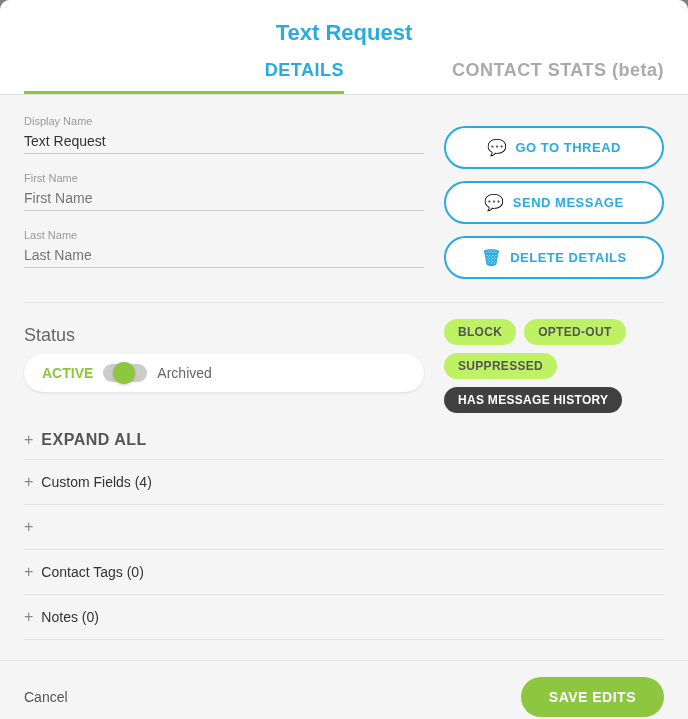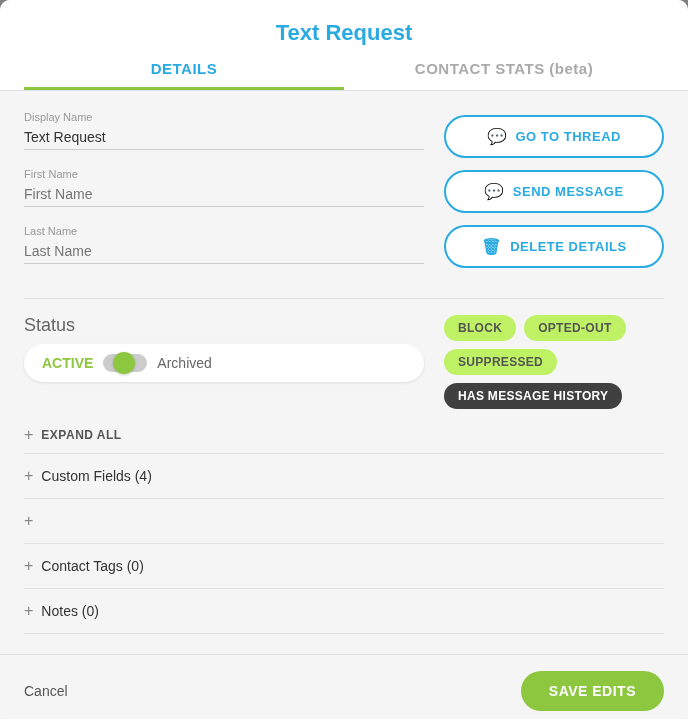--- a/index.html
+++ b/index.html
@@ -38,41 +38,42 @@
       font-size: 14px;
       color: #555;
       padding-bottom: 14px;
     }
     .tabs {
       display: flex;
       justify-content: center;
     }
     .tab {
       flex: 1;
-      text-align: center;
+      text-align: right;
       padding: 10px 0;
-      font-size: 15px;
+      font-size: 18px;
       font-weight: 600;
       color: #aaa;
       cursor: pointer;
       letter-spacing: 0.5px;
       border-bottom: 3px solid transparent;
     }
     .tab.active {
       color: #29abe2;
       border-bottom: 3px solid #8dc63f;
     }
     .modal-body {
       flex: 1;
       padding: 20px 24px;
       background: #f5f5f5;
     }
     .two-col {
       display: flex;
       gap: 20px;
+      align-items: center;
     }
     .left-col {
       flex: 1;
     }
     .right-col {
       width: 220px;
       display: flex;
       flex-direction: column;
       gap: 12px;
       padding-top: 4px;
@@ -196,21 +197,21 @@
     }
     .expand-all-row {
       display: flex;
       align-items: center;
       gap: 8px;
       padding: 10px 0;
       border-bottom: 1px solid #e0e0e0;
       cursor: pointer;
     }
     .expand-all-text {
-      font-size: 12px;
+      font-size: 16px;
       font-weight: 700;
       color: #555;
       letter-spacing: 0.5px;
     }
     .expand-row {
       display: flex;
       align-items: center;
       gap: 8px;
       padding: 14px 0;
       border-bottom: 1px solid #e0e0e0;

